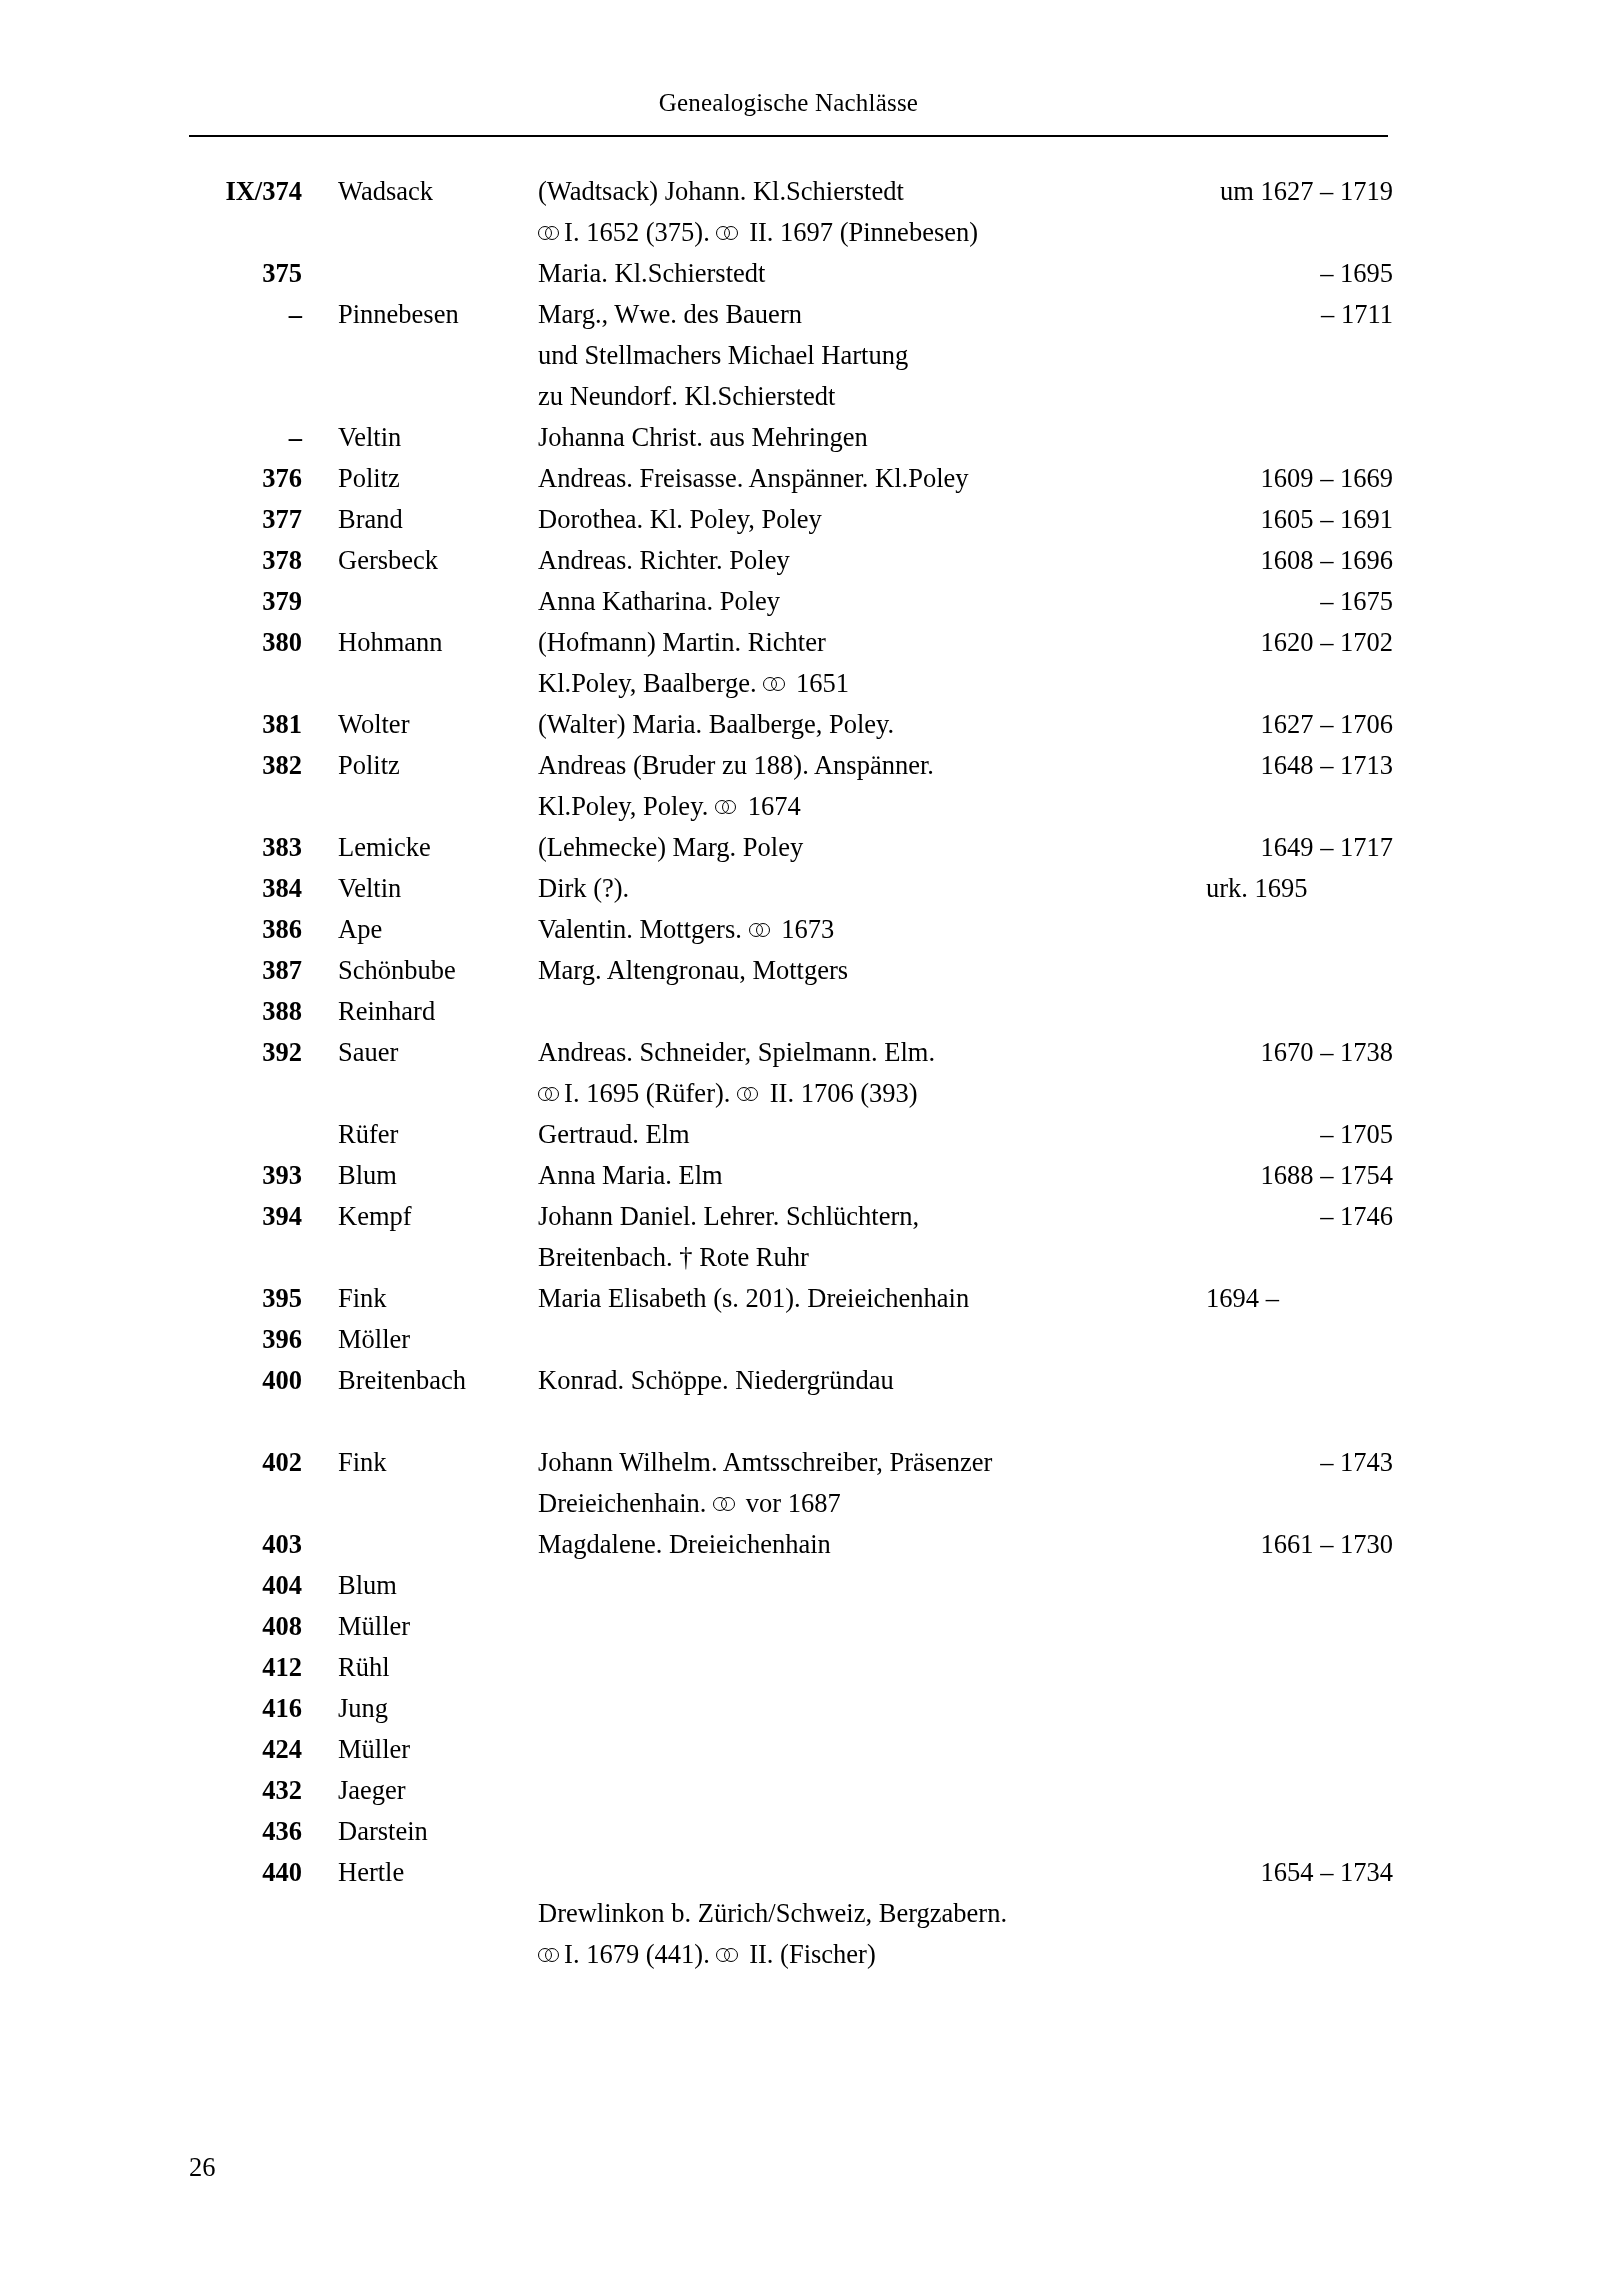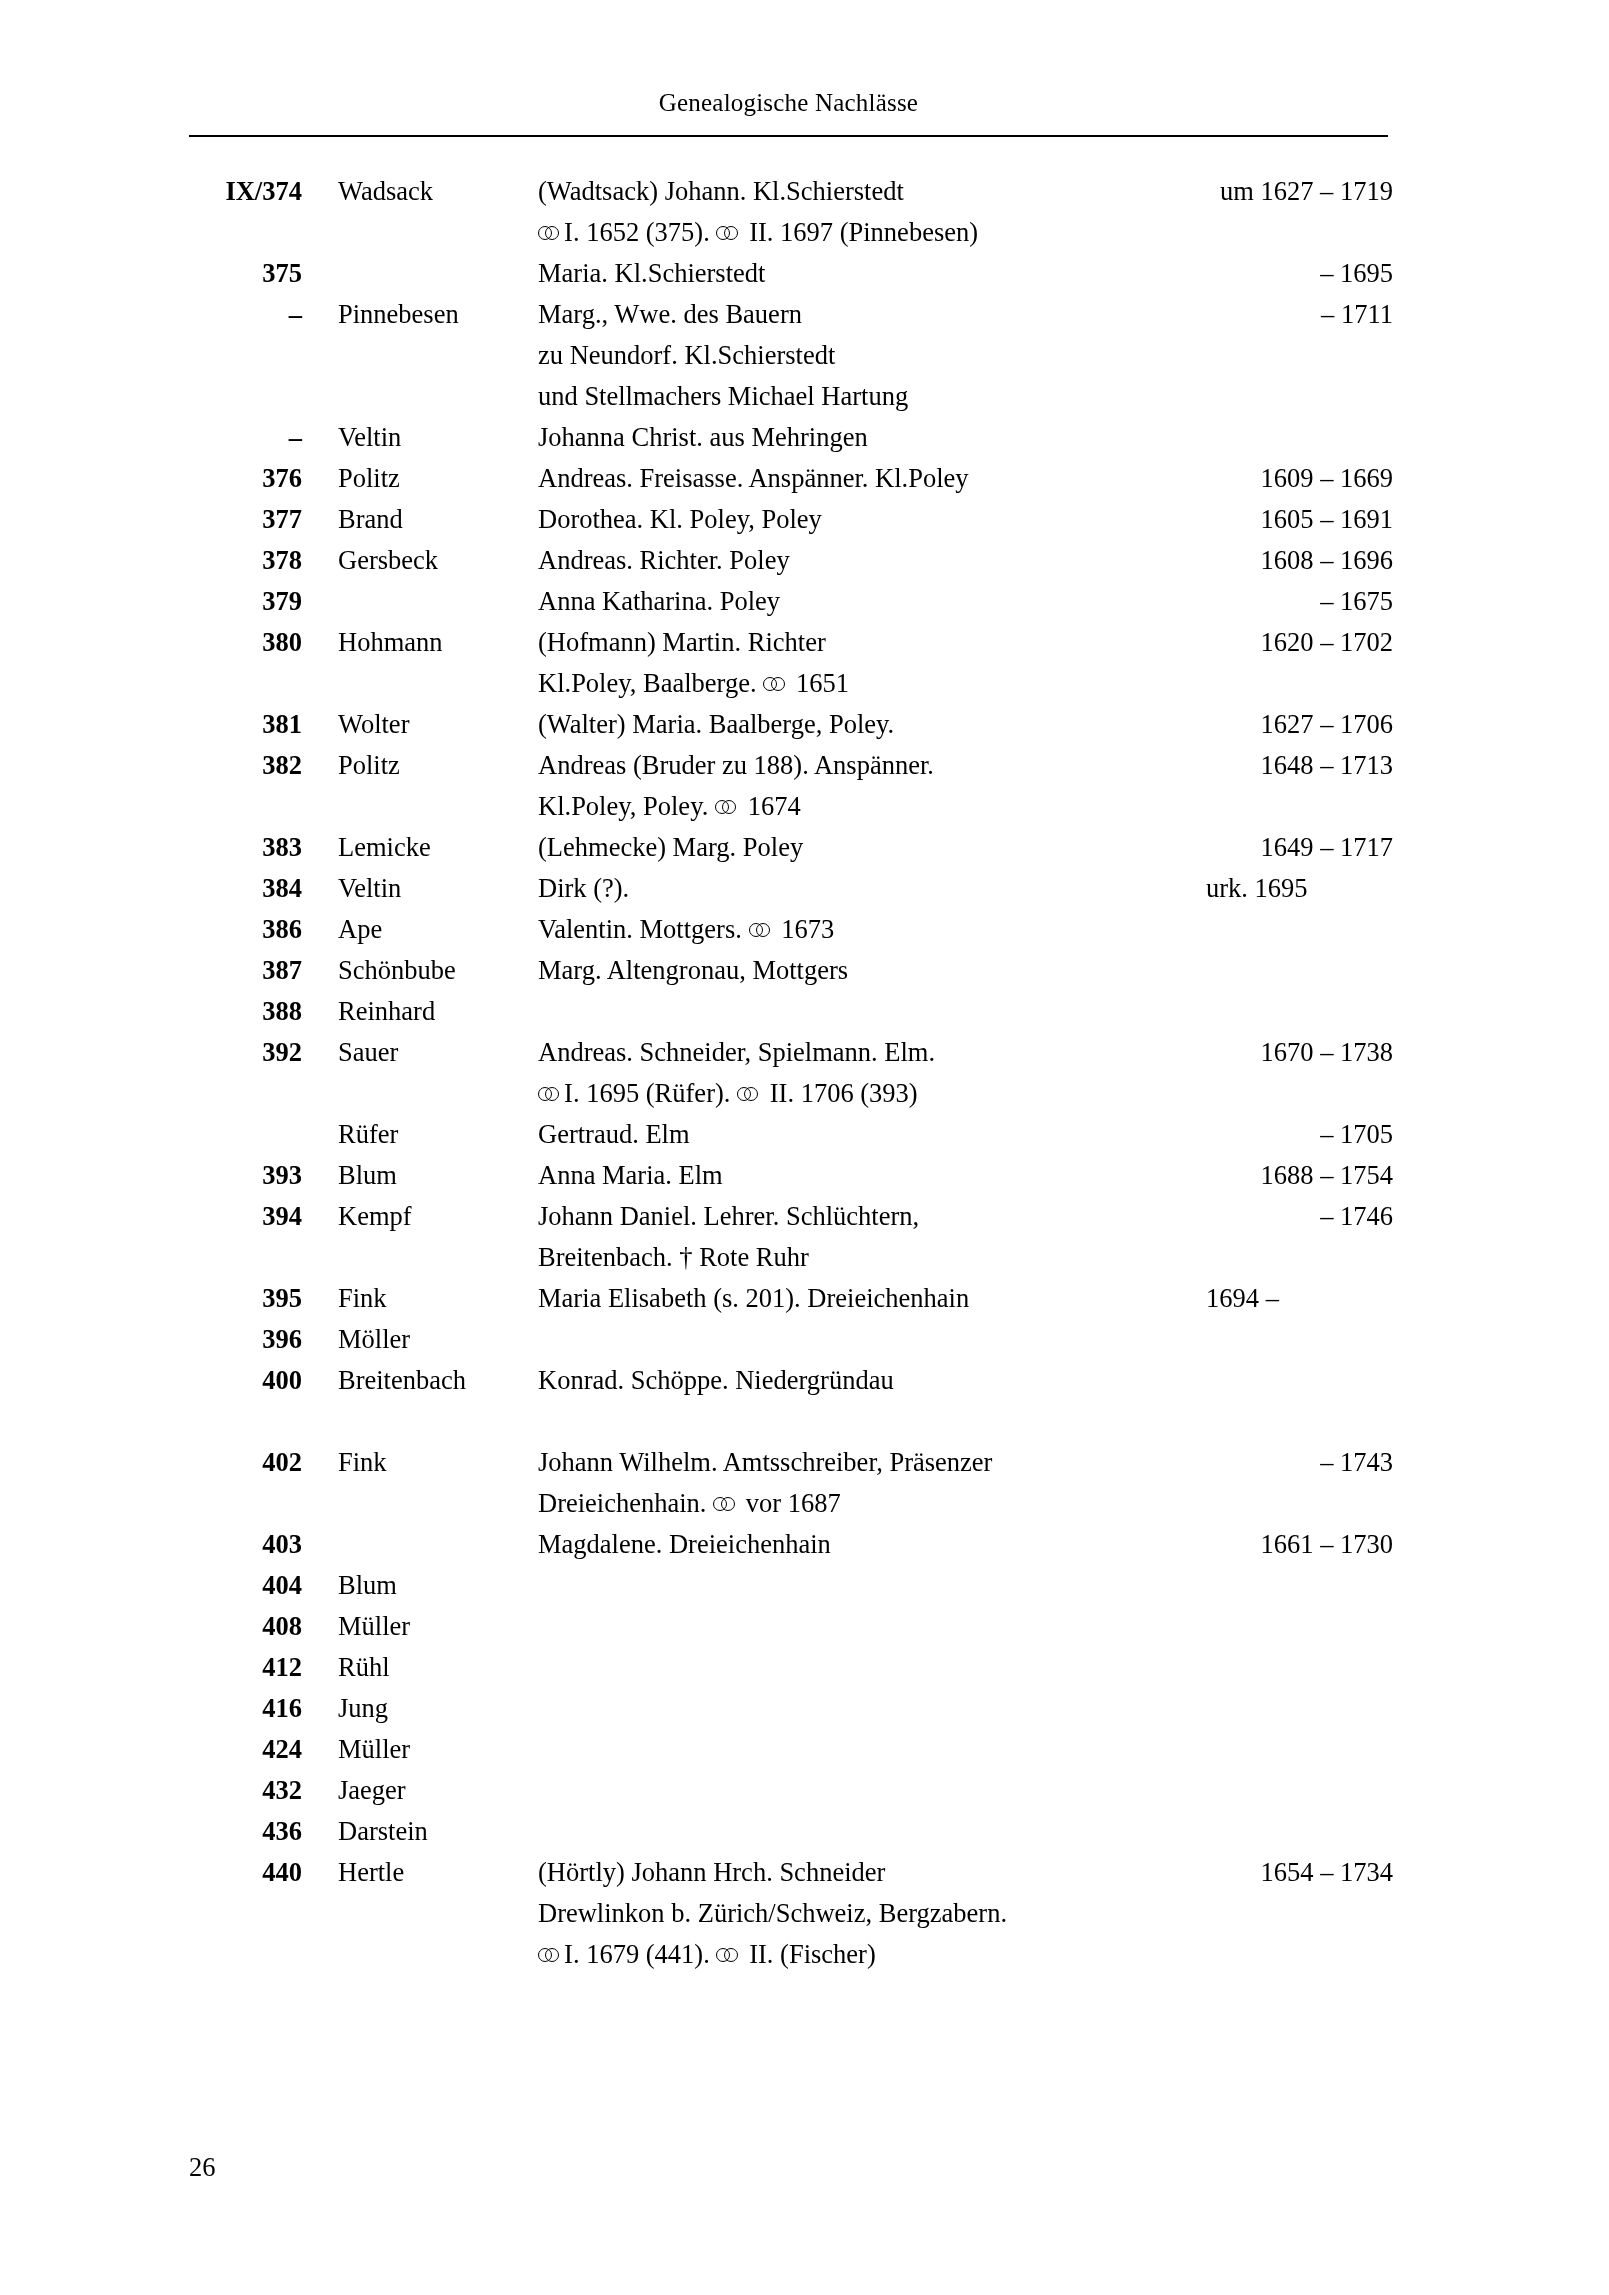--- a/index.html
+++ b/index.html
@@ -148,27 +148,27 @@
       </div>
       <div class="row">
         <div class="c-num">–</div>
         <div class="c-surname">Pinnebesen</div>
         <div class="c-detail">Marg., Wwe. des Bauern</div>
         <div class="c-dates">– 1711</div>
       </div>
       <div class="row">
         <div class="c-num"></div>
         <div class="c-surname"></div>
+        <div class="c-detail">und Stellmachers Michael Hartung</div>
+        <div class="c-dates"></div>
+      </div>
+      <div class="row">
+        <div class="c-num"></div>
+        <div class="c-surname"></div>
         <div class="c-detail">zu Neundorf. Kl.Schierstedt</div>
-        <div class="c-dates"></div>
-      </div>
-      <div class="row">
-        <div class="c-num"></div>
-        <div class="c-surname"></div>
-        <div class="c-detail">und Stellmachers Michael Hartung</div>
         <div class="c-dates"></div>
       </div>
       <div class="row">
         <div class="c-num">–</div>
         <div class="c-surname">Veltin</div>
         <div class="c-detail">Johanna Christ. aus Mehringen</div>
         <div class="c-dates"></div>
       </div>
       <div class="row">
         <div class="c-num">376</div>
@@ -365,21 +365,20 @@
       </div>
       <div class="row">
         <div class="c-num">436</div>
         <div class="c-surname">Darstein</div>
         <div class="c-detail"></div>
         <div class="c-dates"></div>
       </div>
       <div class="row">
         <div class="c-num">440</div>
         <div class="c-surname">Hertle</div>
-        <div class="c-detail">(Hörtly) Johann Hrch. Schneider</div>
         <div class="c-dates">1654 – 1734</div>
       </div>
       <div class="row">
         <div class="c-num"></div>
         <div class="c-surname"></div>
         <div class="c-detail">Drewlinkon b. Zürich/Schweiz, Bergzabern.</div>
         <div class="c-dates"></div>
       </div>
       <div class="row">
         <div class="c-num"></div>

